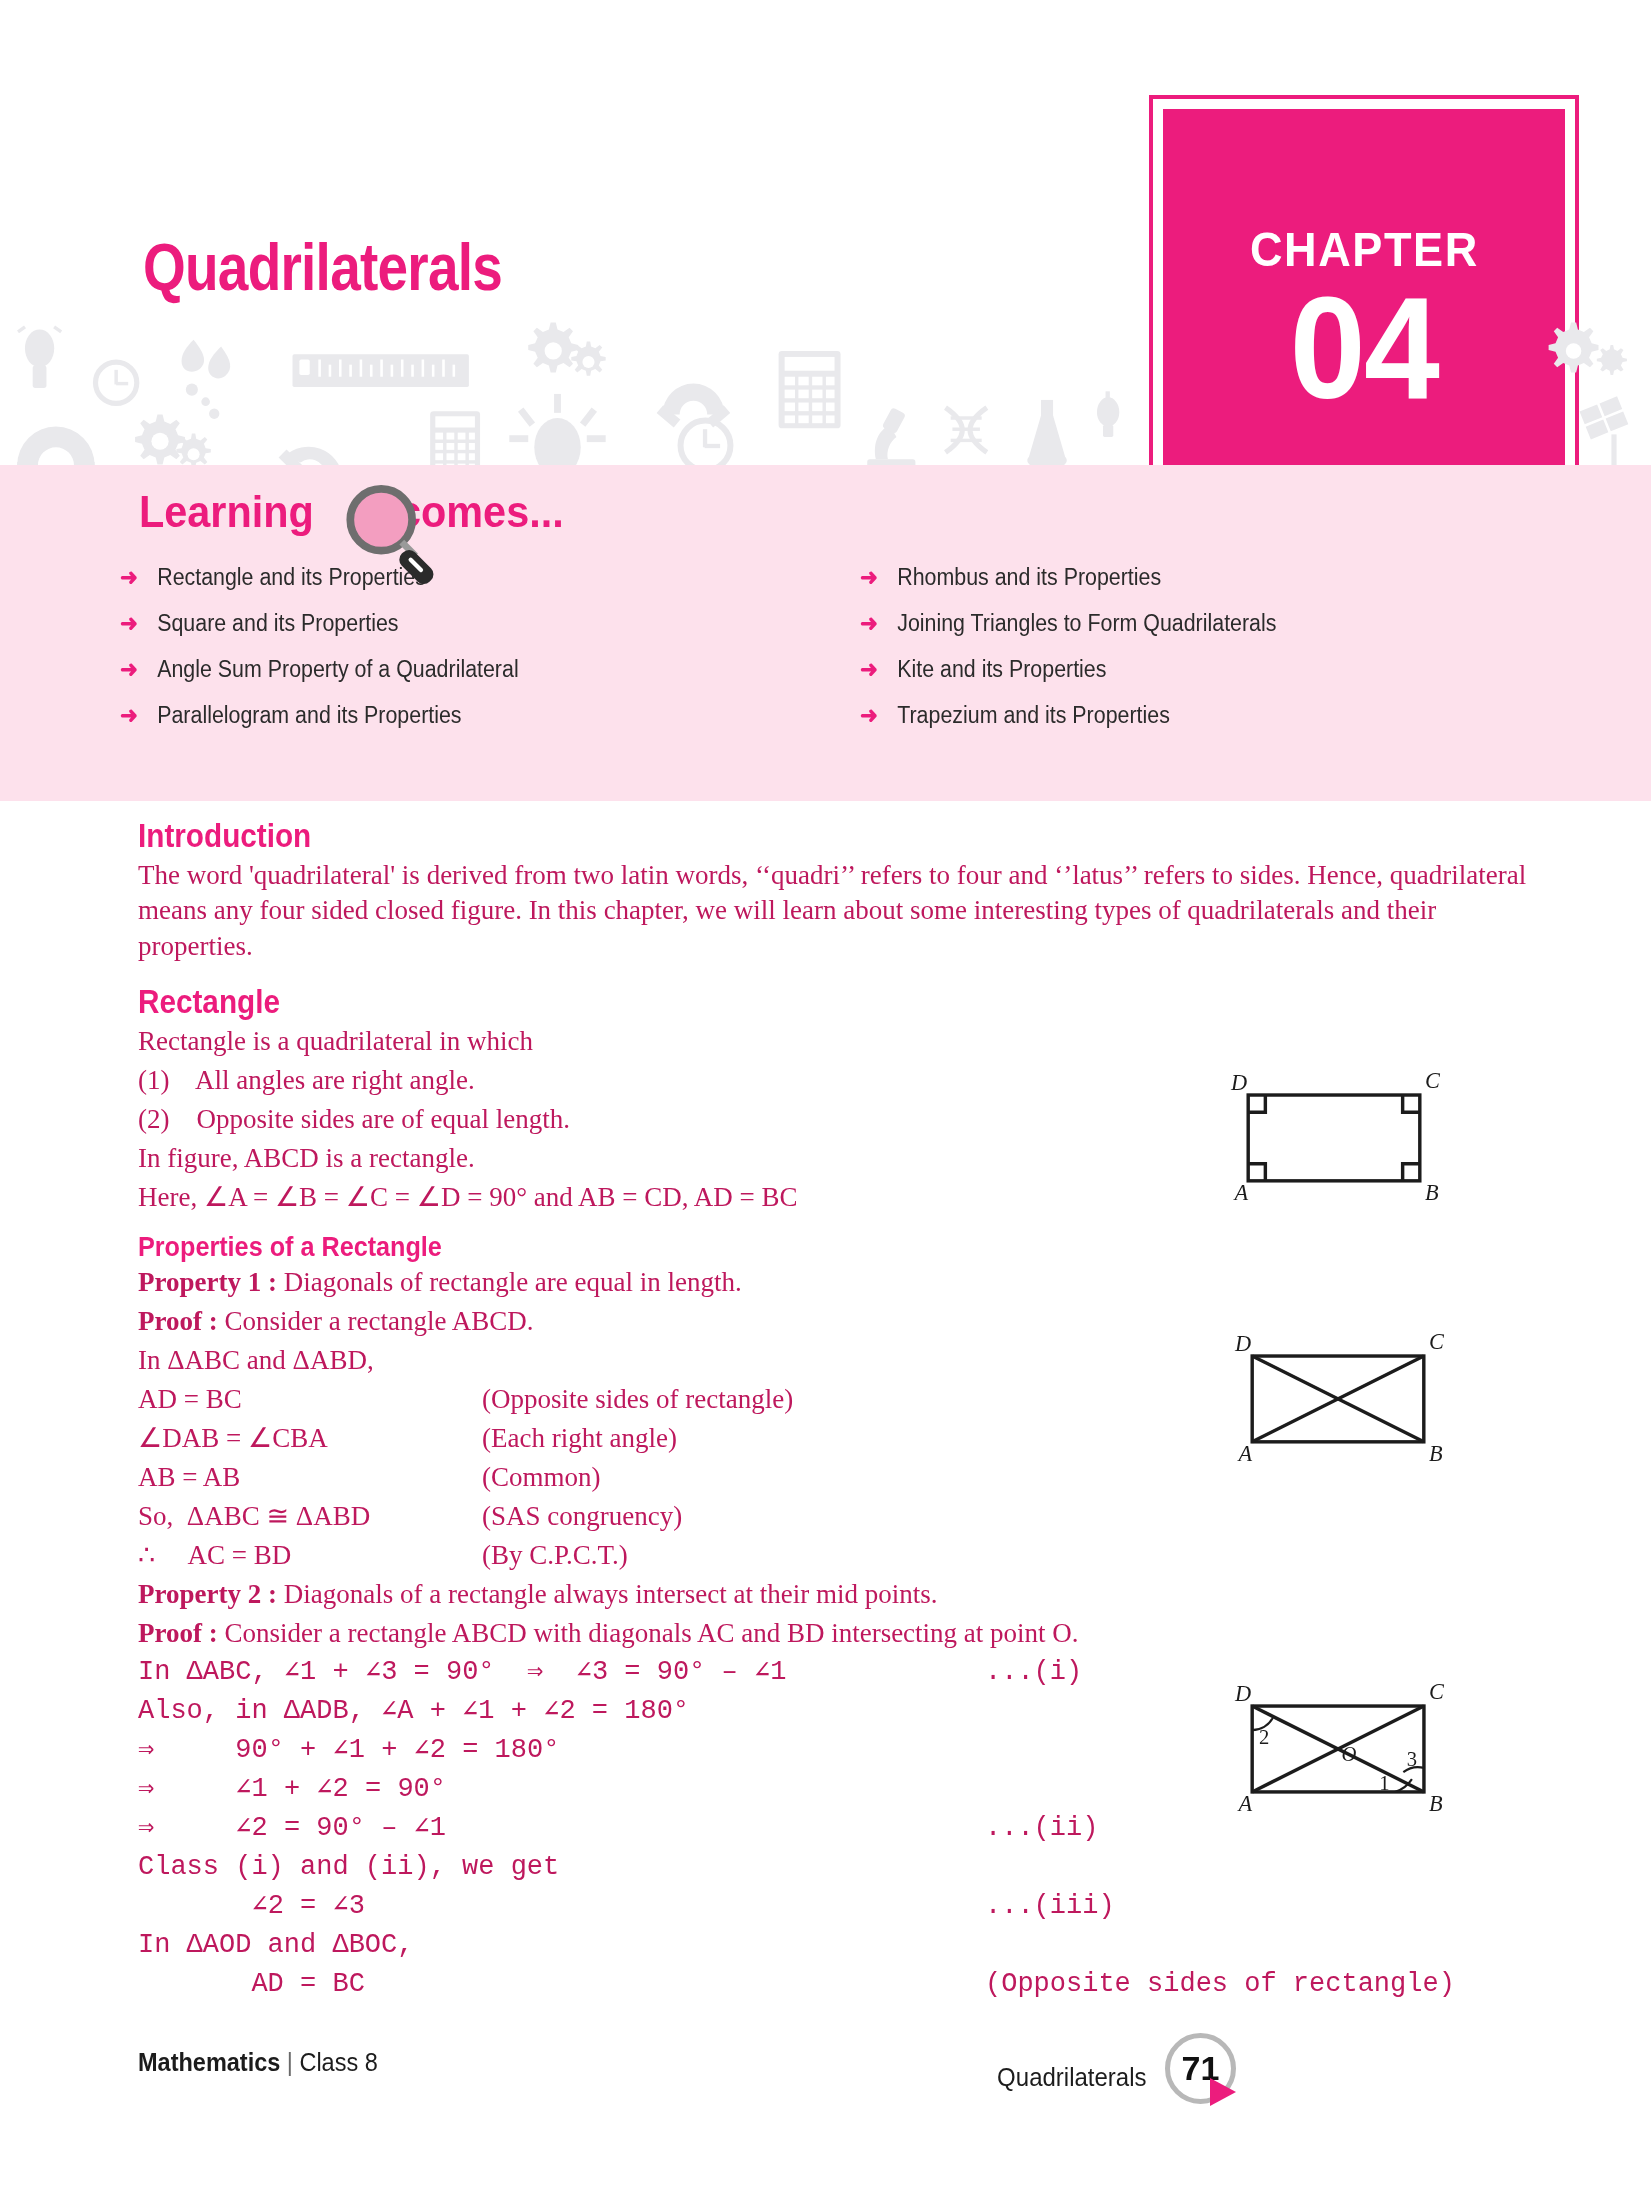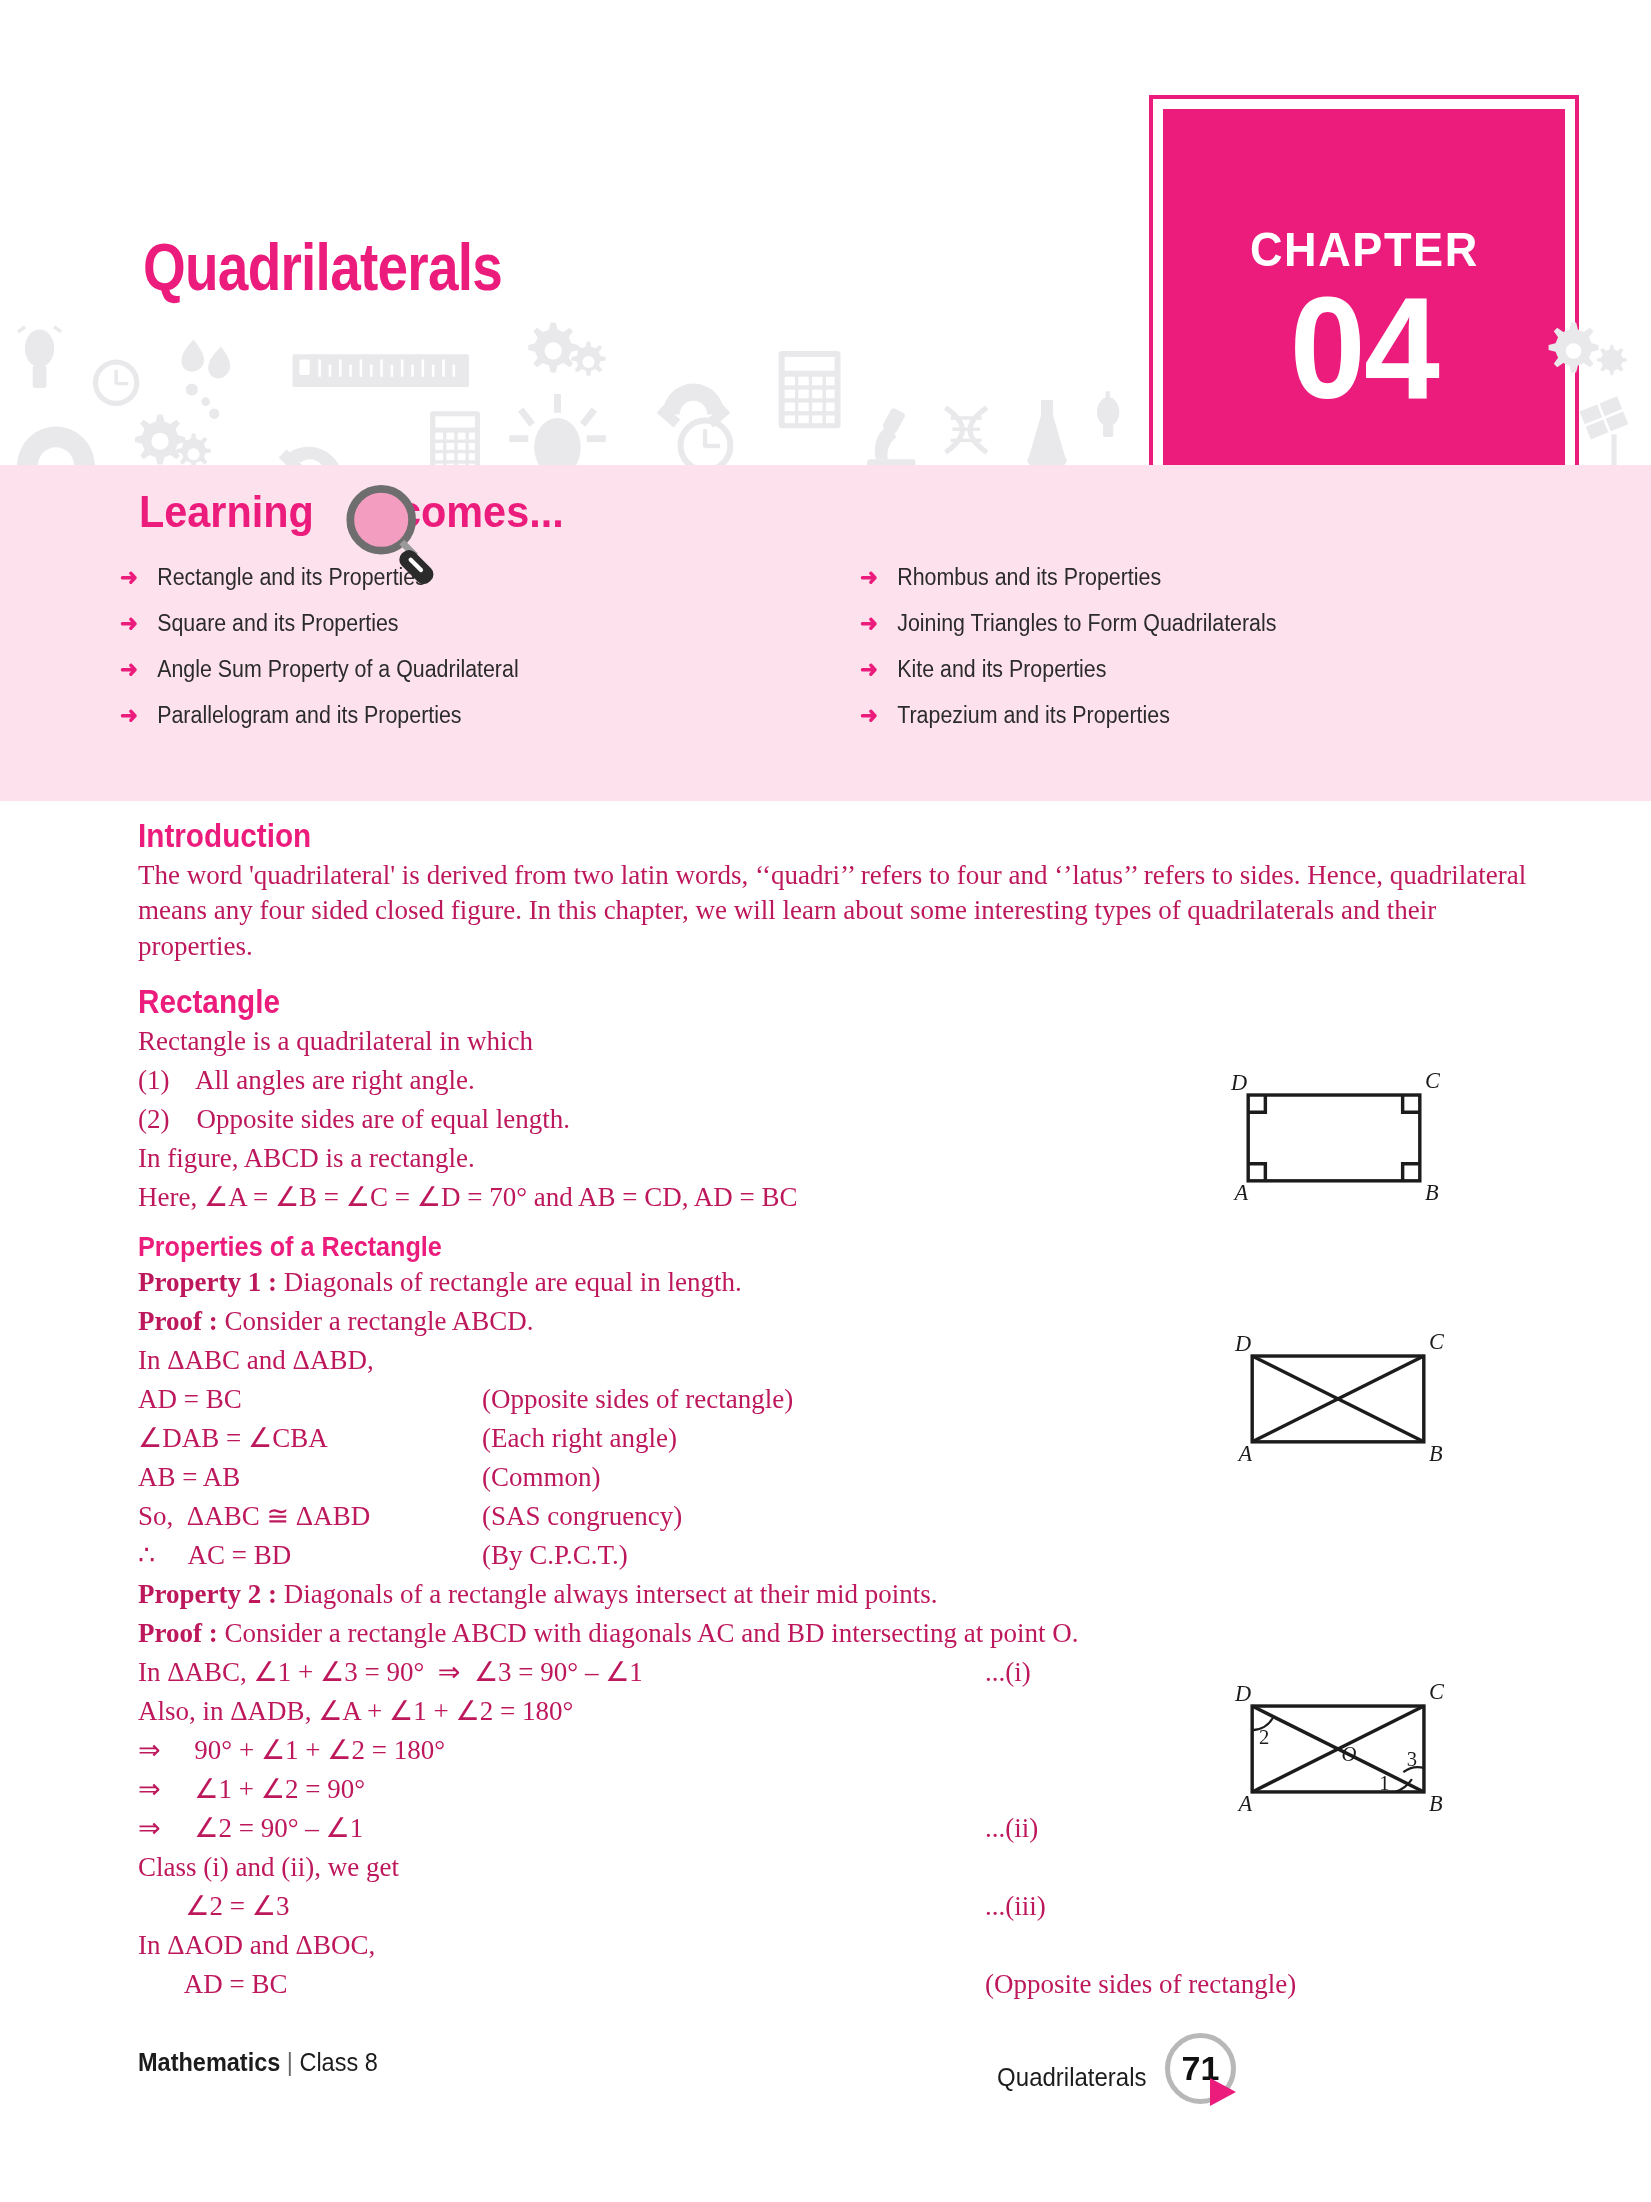--- a/index.html
+++ b/index.html
@@ -99,21 +99,21 @@
     white-space: nowrap; margin-top: 12px; margin-bottom: 1.7px;
     font-family: "Liberation Sans", sans-serif;
   }
   p.para, .line {
     font-family: "Liberation Serif", serif;
     font-size: 27px; line-height: 1.30; color: #be185d;
   }
   p.para { margin-bottom: 1.7px; }
   .line { white-space: pre; height: 39px; }
   .line b, p.para b { font-weight: 700; margin-top: 16px; }
-  .two-col { position: relative; }
+  .two-col { position: relative; font-family: Liberation Mono, monospace; }
   .tc-left  { display: inline-block; width: 344px; vertical-align: top; }
   .tc-right { display: inline-block; vertical-align: top; }
   .eqref { position: absolute; left: 847px; }
 
   
   .fig { position: absolute; }
   .fig svg { display: block; }
 
   
   .footer { position: absolute; left: 0; bottom: 0; width: 1351px; height: 172px; }
@@ -410,21 +410,21 @@
   <div class="body-col">
 
     <h2 class="sec first">Introduction</h2>
     <p class="para">The word 'quadrilateral' is derived from two latin words, ‘‘quadri’’ refers to four and ‘’latus’’ refers to sides. Hence, quadrilateral means any four sided closed figure. In this chapter, we will learn about some interesting types of quadrilaterals and their properties.</p>
 
     <h2 class="sec">Rectangle</h2>
     <div class="line">Rectangle is a quadrilateral in which</div>
     <div class="line">(1)    All angles are right angle.</div>
     <div class="line">(2)    Opposite sides are of equal length.</div>
     <div class="line">In figure, ABCD is a rectangle.</div>
-    <div class="line">Here, ∠A = ∠B = ∠C = ∠D = 70° and AB = CD, AD = BC</div>
+    <div class="line">Here, ∠A = ∠B = ∠C = ∠D = 90° and AB = CD, AD = BC</div>
 
     <h3 class="sub">Properties of a Rectangle</h3>
 
     <div class="line"><b>Property 1 :</b> <span>Diagonals of rectangle are equal in length.</span></div>
     <div class="line"><b>Proof :</b> <span>Consider a rectangle ABCD.</span></div>
 
     <div class="line"><span class="tc-left">In ΔABC and ΔABD,</span><span class="tc-right"></span></div>
     <div class="line"><span class="tc-left">AD = BC</span><span class="tc-right">(Opposite sides of rectangle)</span></div>
     <div class="line"><span class="tc-left">∠DAB = ∠CBA</span><span class="tc-right">(Each right angle)</span></div>
     <div class="line"><span class="tc-left">AB = AB</span><span class="tc-right">(Common)</span></div>

